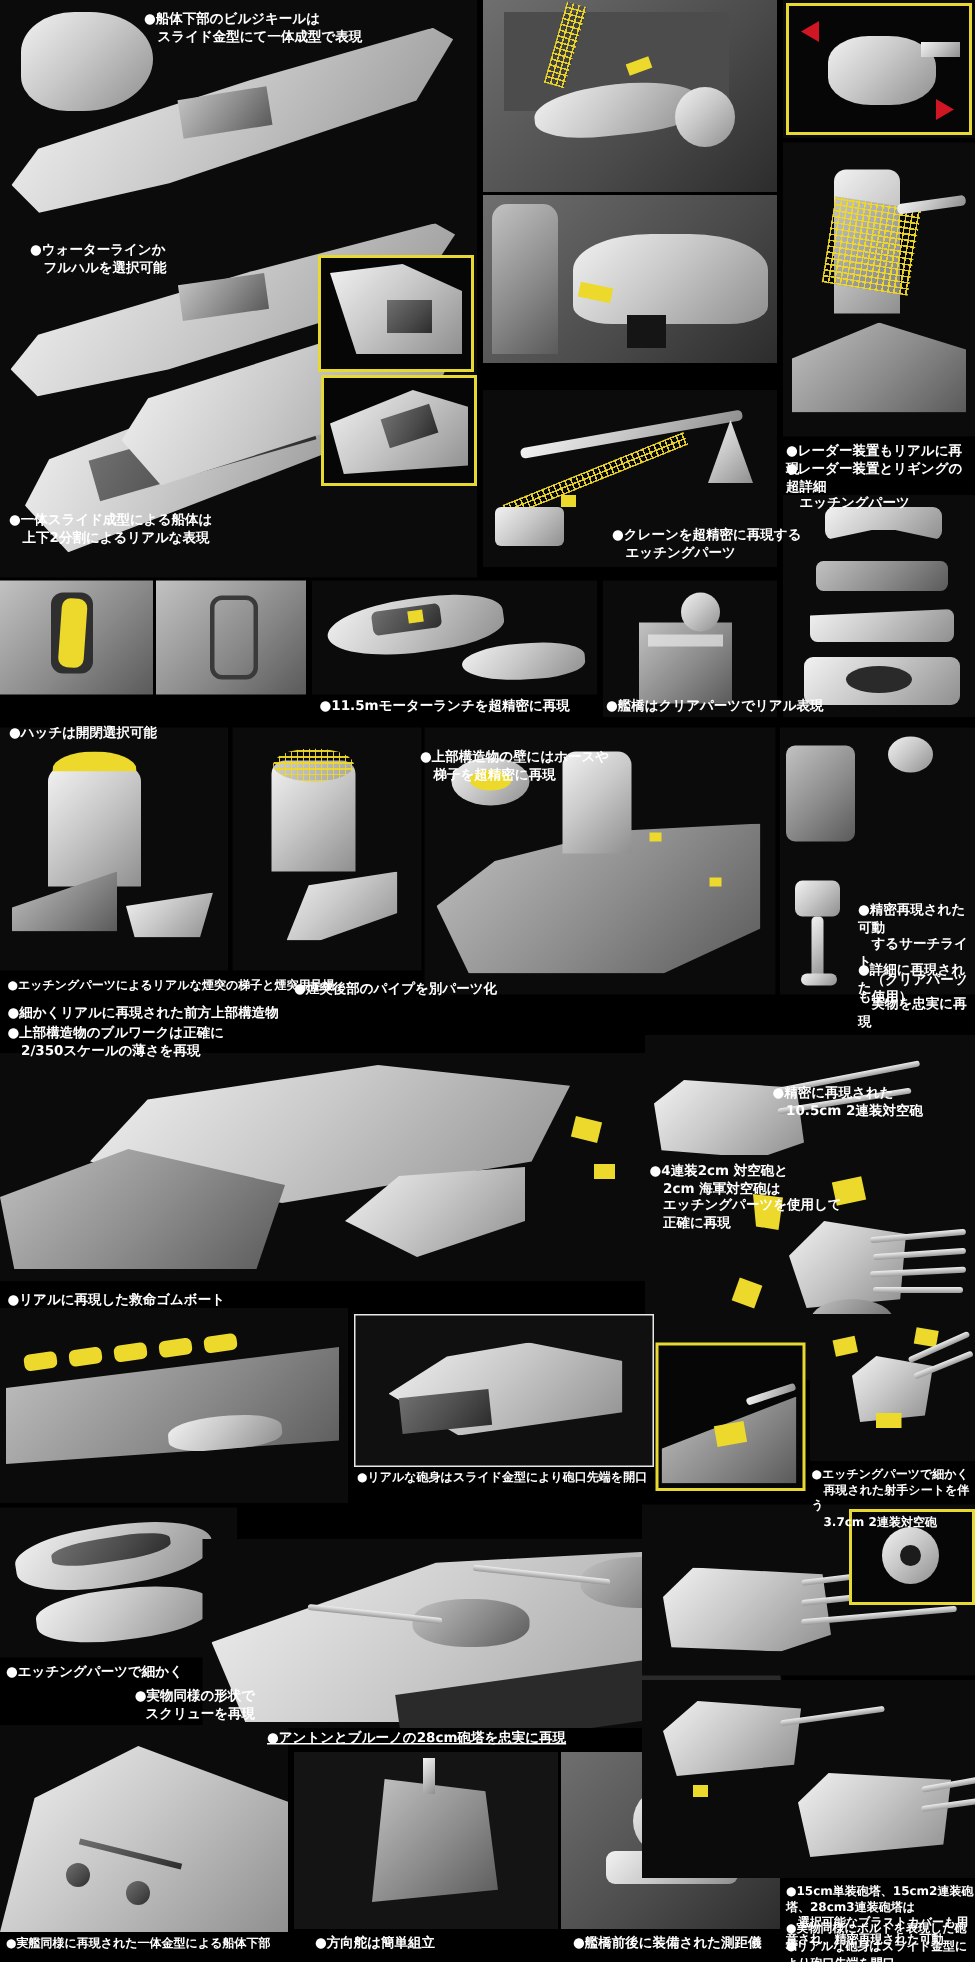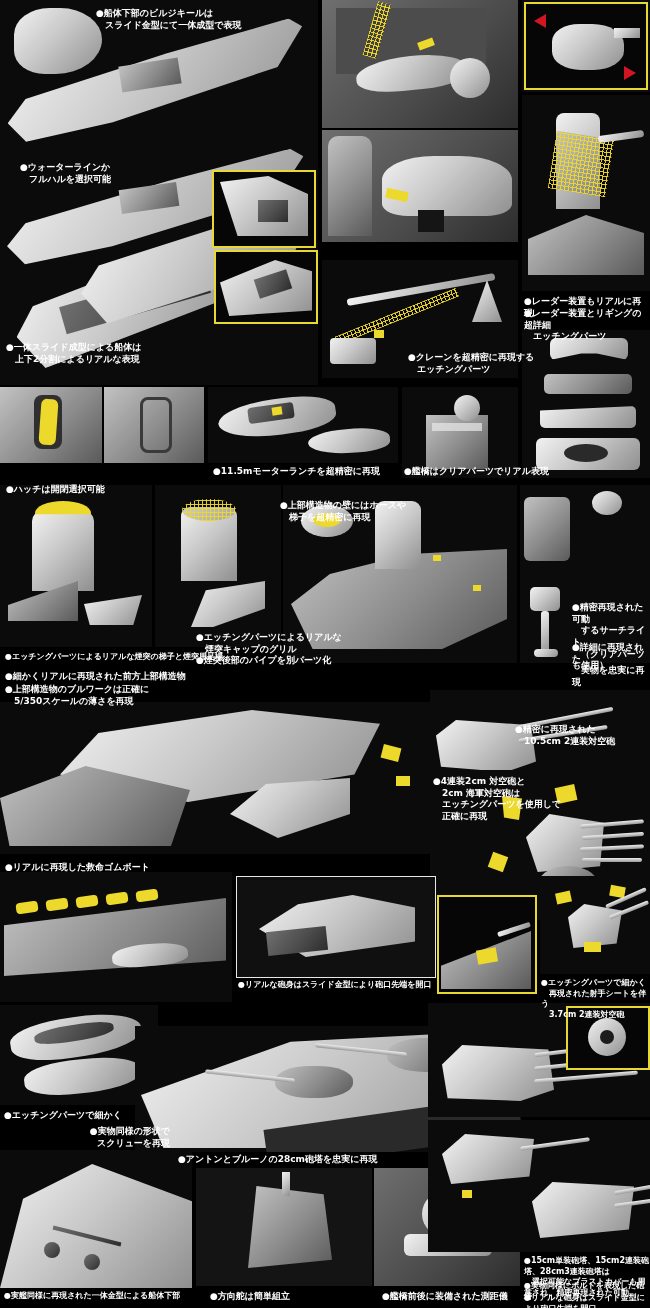--- a/index.html
+++ b/index.html
@@ -257,46 +257,44 @@
   <div class="cap" style="left:524px;top:308px;">●レーダー装置とリギングの超詳細
 　エッチングパーツ</div>
   <div class="cap" style="left:408px;top:352px;">●クレーンを超精密に再現する
 　エッチングパーツ</div>
   <div class="cap" style="left:6px;top:484px;">●ハッチは開閉選択可能</div>
   <div class="cap" style="left:213px;top:466px;">●11.5mモーターランチを超精密に再現</div>
   <div class="cap" style="left:404px;top:466px;">●艦橋はクリアパーツでリアル表現</div>
   <div class="cap" style="left:280px;top:500px;">●上部構造物の壁にはホースや
 　梯子を超精密に再現</div>
   <div class="cap sm" style="left:5px;top:652px;">●エッチングパーツによるリアルな煙突の梯子と煙突用足場</div>
-  <div class="cap" style="left:196px;top:632px;">●エッチングパーツによるリアルな
-　煙突キャップのグリル</div>
   <div class="cap" style="left:196px;top:655px;">●煙突後部のパイプを別パーツ化</div>
   <div class="cap" style="left:572px;top:602px;">●精密再現された可動
 　するサーチライト
 　（クリアパーツも使用）</div>
   <div class="cap" style="left:572px;top:642px;">●詳細に再現された
 　実物を忠実に再現</div>
   <div class="cap" style="left:5px;top:671px;">●細かくリアルに再現された前方上部構造物</div>
   <div class="cap" style="left:5px;top:684px;">●上部構造物のブルワークは正確に
-　5/350スケールの薄さを再現</div>
+　2/350スケールの薄さを再現</div>
   <div class="cap" style="left:515px;top:724px;">●精密に再現された
 　10.5cm 2連装対空砲</div>
   <div class="cap" style="left:433px;top:776px;">●4連装2cm 対空砲と
 　2cm 海軍対空砲は
 　エッチングパーツを使用して
 　正確に再現</div>
   <div class="cap" style="left:5px;top:862px;">●リアルに再現した救命ゴムボート</div>
   <div class="cap sm" style="left:238px;top:980px;">●リアルな砲身はスライド金型により砲口先端を開口</div>
   <div class="cap sm" style="left:541px;top:978px;">●エッチングパーツで細かく
 　再現された射手シートを伴う
 　3.7cm 2連装対空砲</div>
   <div class="cap" style="left:4px;top:1110px;">●エッチングパーツで細かく</div>
   <div class="cap" style="left:88px;top:1126px;text-align:right;">●実物同様の形状で
 　スクリューを再現</div>
-  <div class="cap" style="left:178px;top:1154px;">●アントンとブルーノの28cm砲塔を忠実に再現</div>
+  <div class="cap" style="left:178px;top:1154px;text-decoration:underline;">●アントンとブルーノの28cm砲塔を忠実に再現</div>
   <div class="cap sm" style="left:4px;top:1291px;">●実艦同様に再現された一体金型による船体下部</div>
   <div class="cap" style="left:210px;top:1291px;">●方向舵は簡単組立</div>
   <div class="cap" style="left:382px;top:1291px;">●艦橋前後に装備された測距儀</div>
   <div class="cap sm" style="left:524px;top:1256px;">●15cm単装砲塔、15cm2連装砲塔、28cm3連装砲塔は
 　選択可能なブラストカバーも用意され、精密再現された可動</div>
   <div class="cap sm" style="left:524px;top:1281px;">●実物同様にボルトを表現した砲塔</div>
   <div class="cap sm" style="left:524px;top:1293px;">●リアルな砲身はスライド金型により砲口先端を開口</div>
 
 </div>
 

